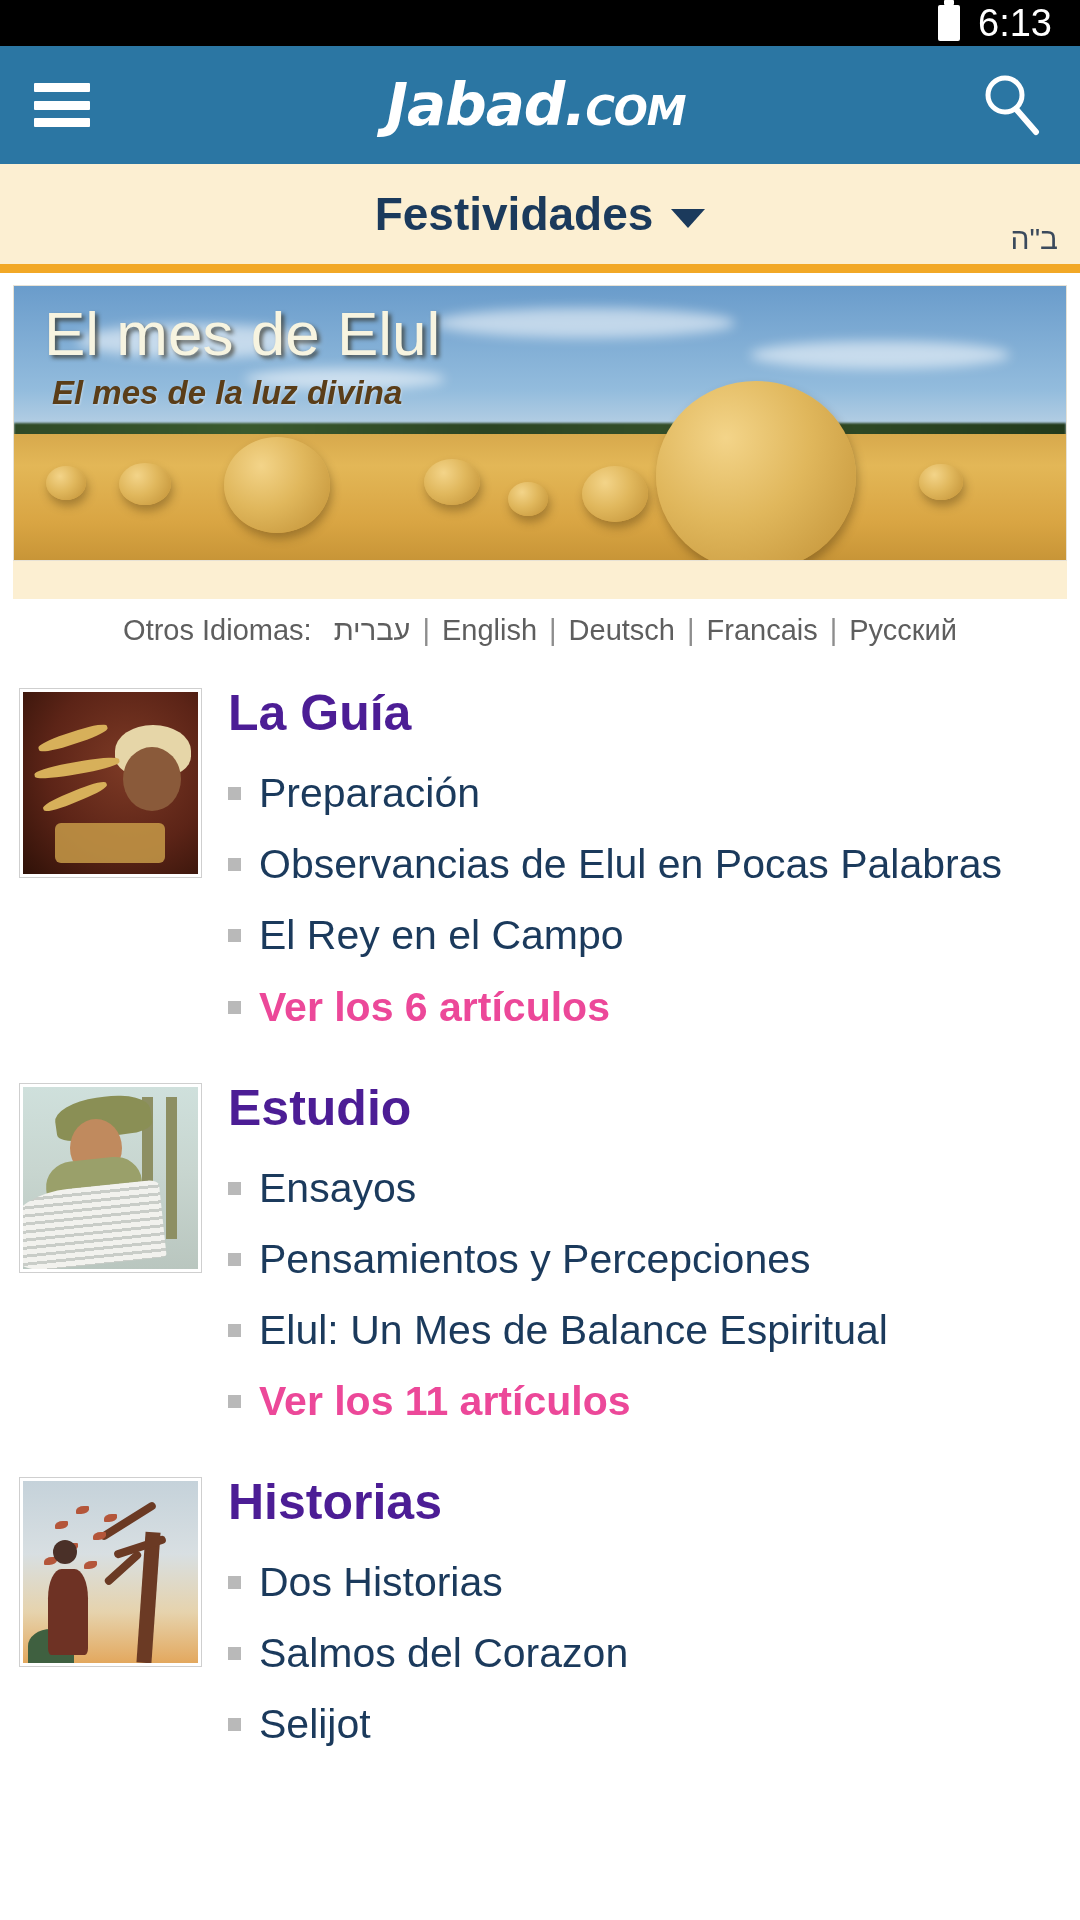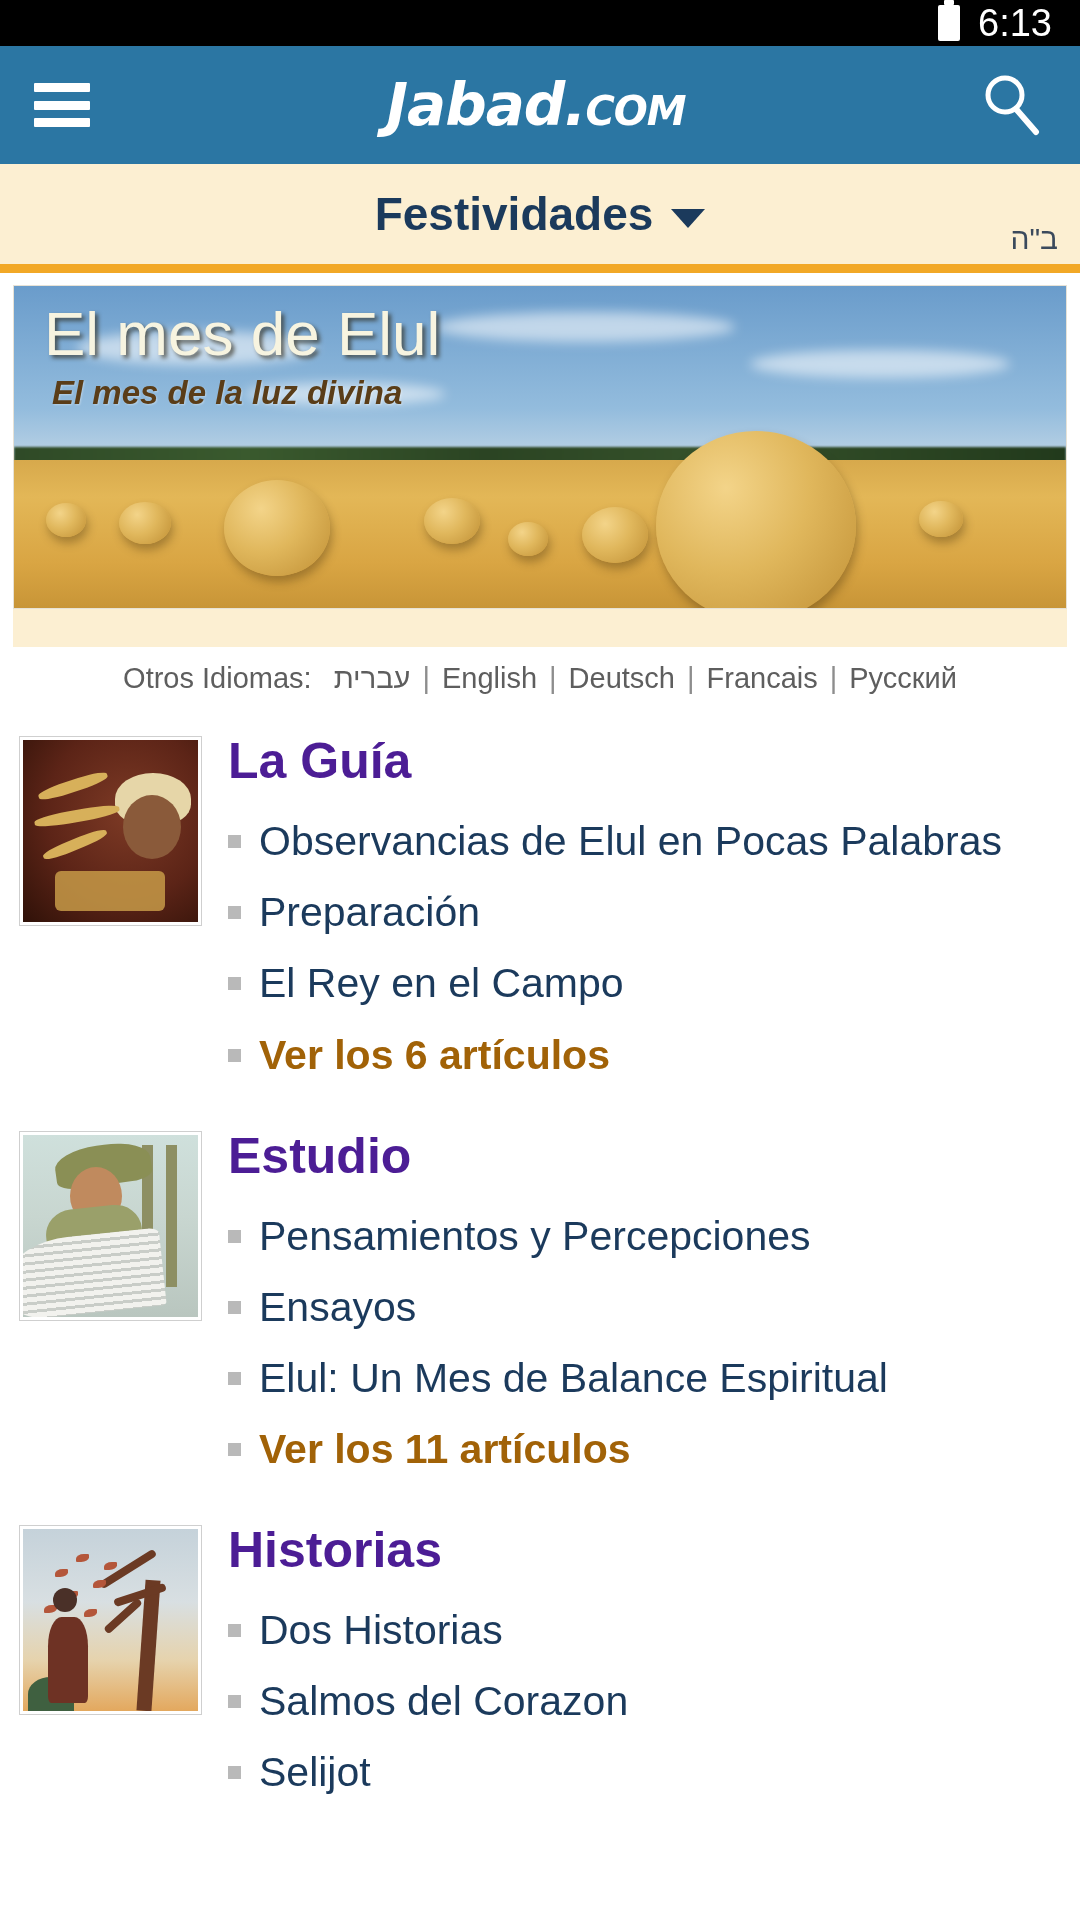--- a/index.html
+++ b/index.html
@@ -70,21 +70,21 @@
   }
   .bh{
     position:absolute; right:22px; bottom:8px;
     color:#3b4a5c; font-size:30px; direction:rtl;
   }
   .gold-rule{ height:9px; background:#f2a826; }
 
   
   .banner-wrap{ padding:12px 13px 0 13px; background:#ffffff; }
   .banner{
-    position:relative; height:324px; width:100%;
+    position:relative; height:276px; width:100%;
     overflow:hidden; border:1px solid #e7e2d6;
     background:linear-gradient(#6a9ccb 0%, #93bcdd 38%, #b7d0e4 52%,
                #d9b55f 57%, #e8bf62 70%, #dfae4e 100%);
   }
   .sky-cloud{
     position:absolute; background:rgba(255,255,255,.55);
     border-radius:50%; filter:blur(6px);
   }
   .c1{ left:6%;  top:14%; width:240px; height:34px; }
   .c2{ left:40%; top:8%;  width:300px; height:30px; }
@@ -240,21 +240,21 @@
   .links{ list-style:none; }
   .links li{
     display:flex; align-items:center; gap:18px;
     font-size:41px; color:#1b3a5c; padding:14px 0;
   }
   .links li .bullet{
     flex:0 0 auto; width:13px; height:13px; background:#b9b9b9;
     display:inline-block;
   }
   .links li .txt{ line-height:1.05; }
-  .links li.more .txt{ color:#a16207; font-weight:bold; }
+  .links li.more .txt{ color:#ec4899; font-weight:bold; }
 </style>
 </head>
 <body>
 
 <div class="statusbar">
   <div class="battery"></div>
   <div class="clock">6:13</div>
 </div>
 
 <div class="appbar">
@@ -318,25 +318,25 @@
         <div class="gold2"></div>
         <div class="gold3"></div>
       <div class="scroll"></div>
     </div>
   </div>
   <div class="sec-body">
     <div class="sec-title">La Guía</div>
     <ul class="links">
       <li>
         <span class="bullet"></span>
+        <span class="txt">Preparación</span>
+      </li>
+      <li>
+        <span class="bullet"></span>
         <span class="txt">Observancias de Elul en Pocas Palabras</span>
-      </li>
-      <li>
-        <span class="bullet"></span>
-        <span class="txt">Preparación</span>
       </li>
       <li>
         <span class="bullet"></span>
         <span class="txt">El Rey en el Campo</span>
       </li>
       <li class="more">
         <span class="bullet"></span>
         <span class="txt">Ver los 6 artículos</span>
       </li>
     </ul>
@@ -352,25 +352,25 @@
         <div class="head"></div>
         <div class="body"></div>
       <div class="book"></div>
     </div>
   </div>
   <div class="sec-body">
     <div class="sec-title">Estudio</div>
     <ul class="links">
       <li>
         <span class="bullet"></span>
+        <span class="txt">Ensayos</span>
+      </li>
+      <li>
+        <span class="bullet"></span>
         <span class="txt">Pensamientos y Percepciones</span>
-      </li>
-      <li>
-        <span class="bullet"></span>
-        <span class="txt">Ensayos</span>
       </li>
       <li>
         <span class="bullet"></span>
         <span class="txt">Elul: Un Mes de Balance Espiritual</span>
       </li>
       <li class="more">
         <span class="bullet"></span>
         <span class="txt">Ver los 11 artículos</span>
       </li>
     </ul>

